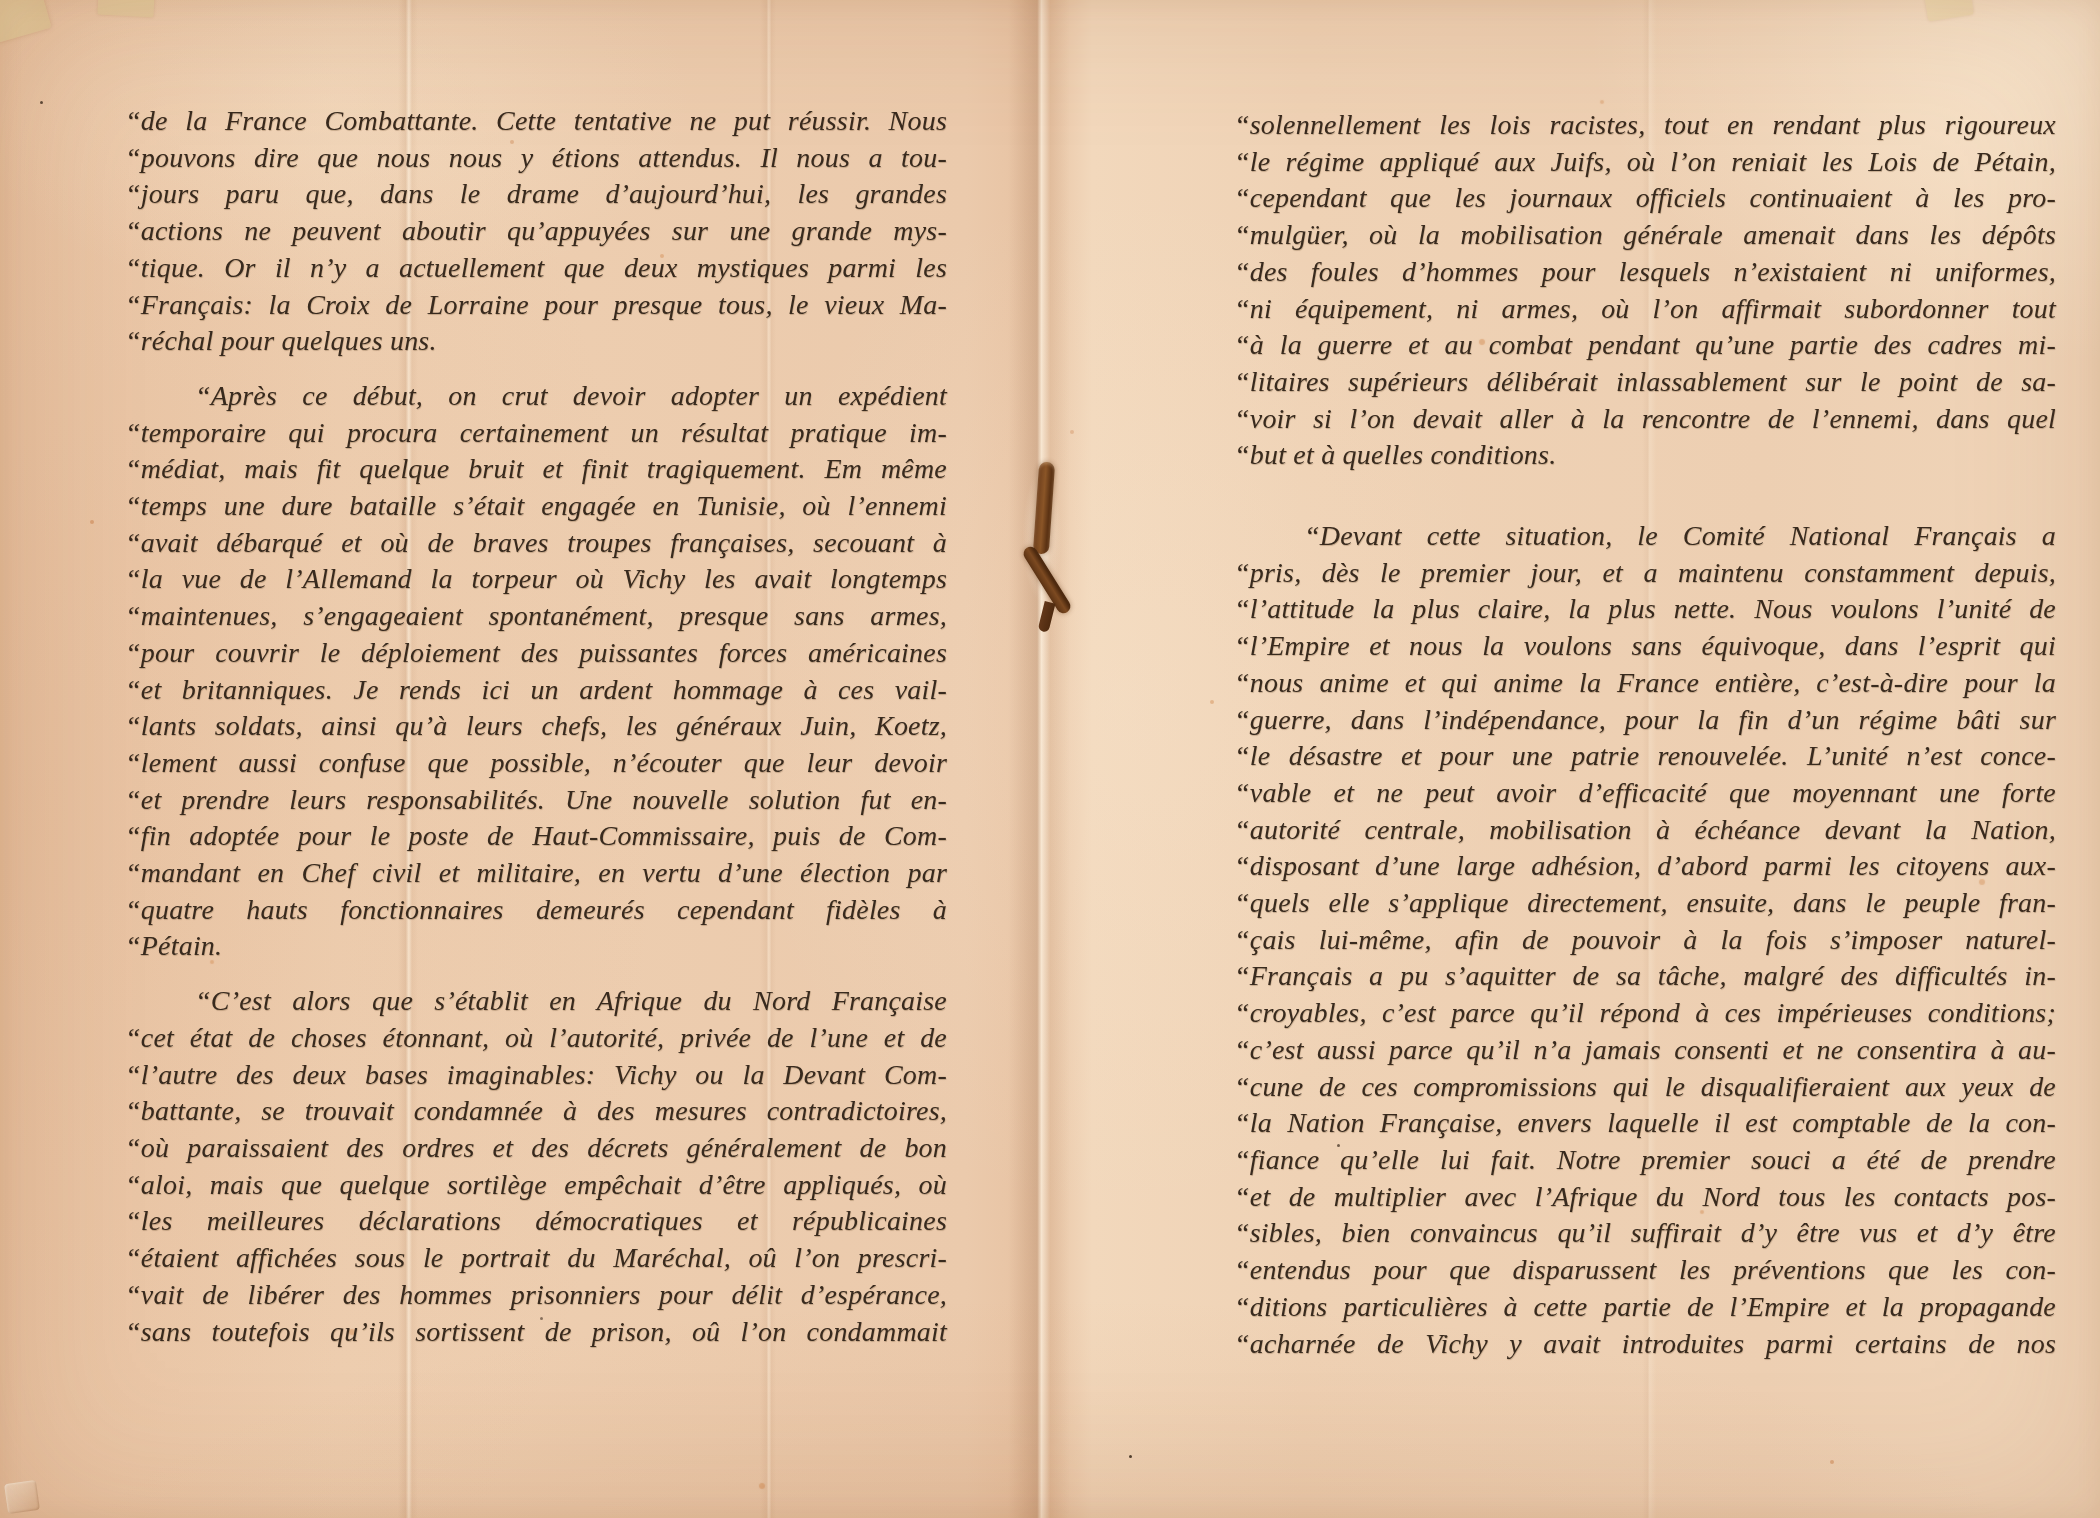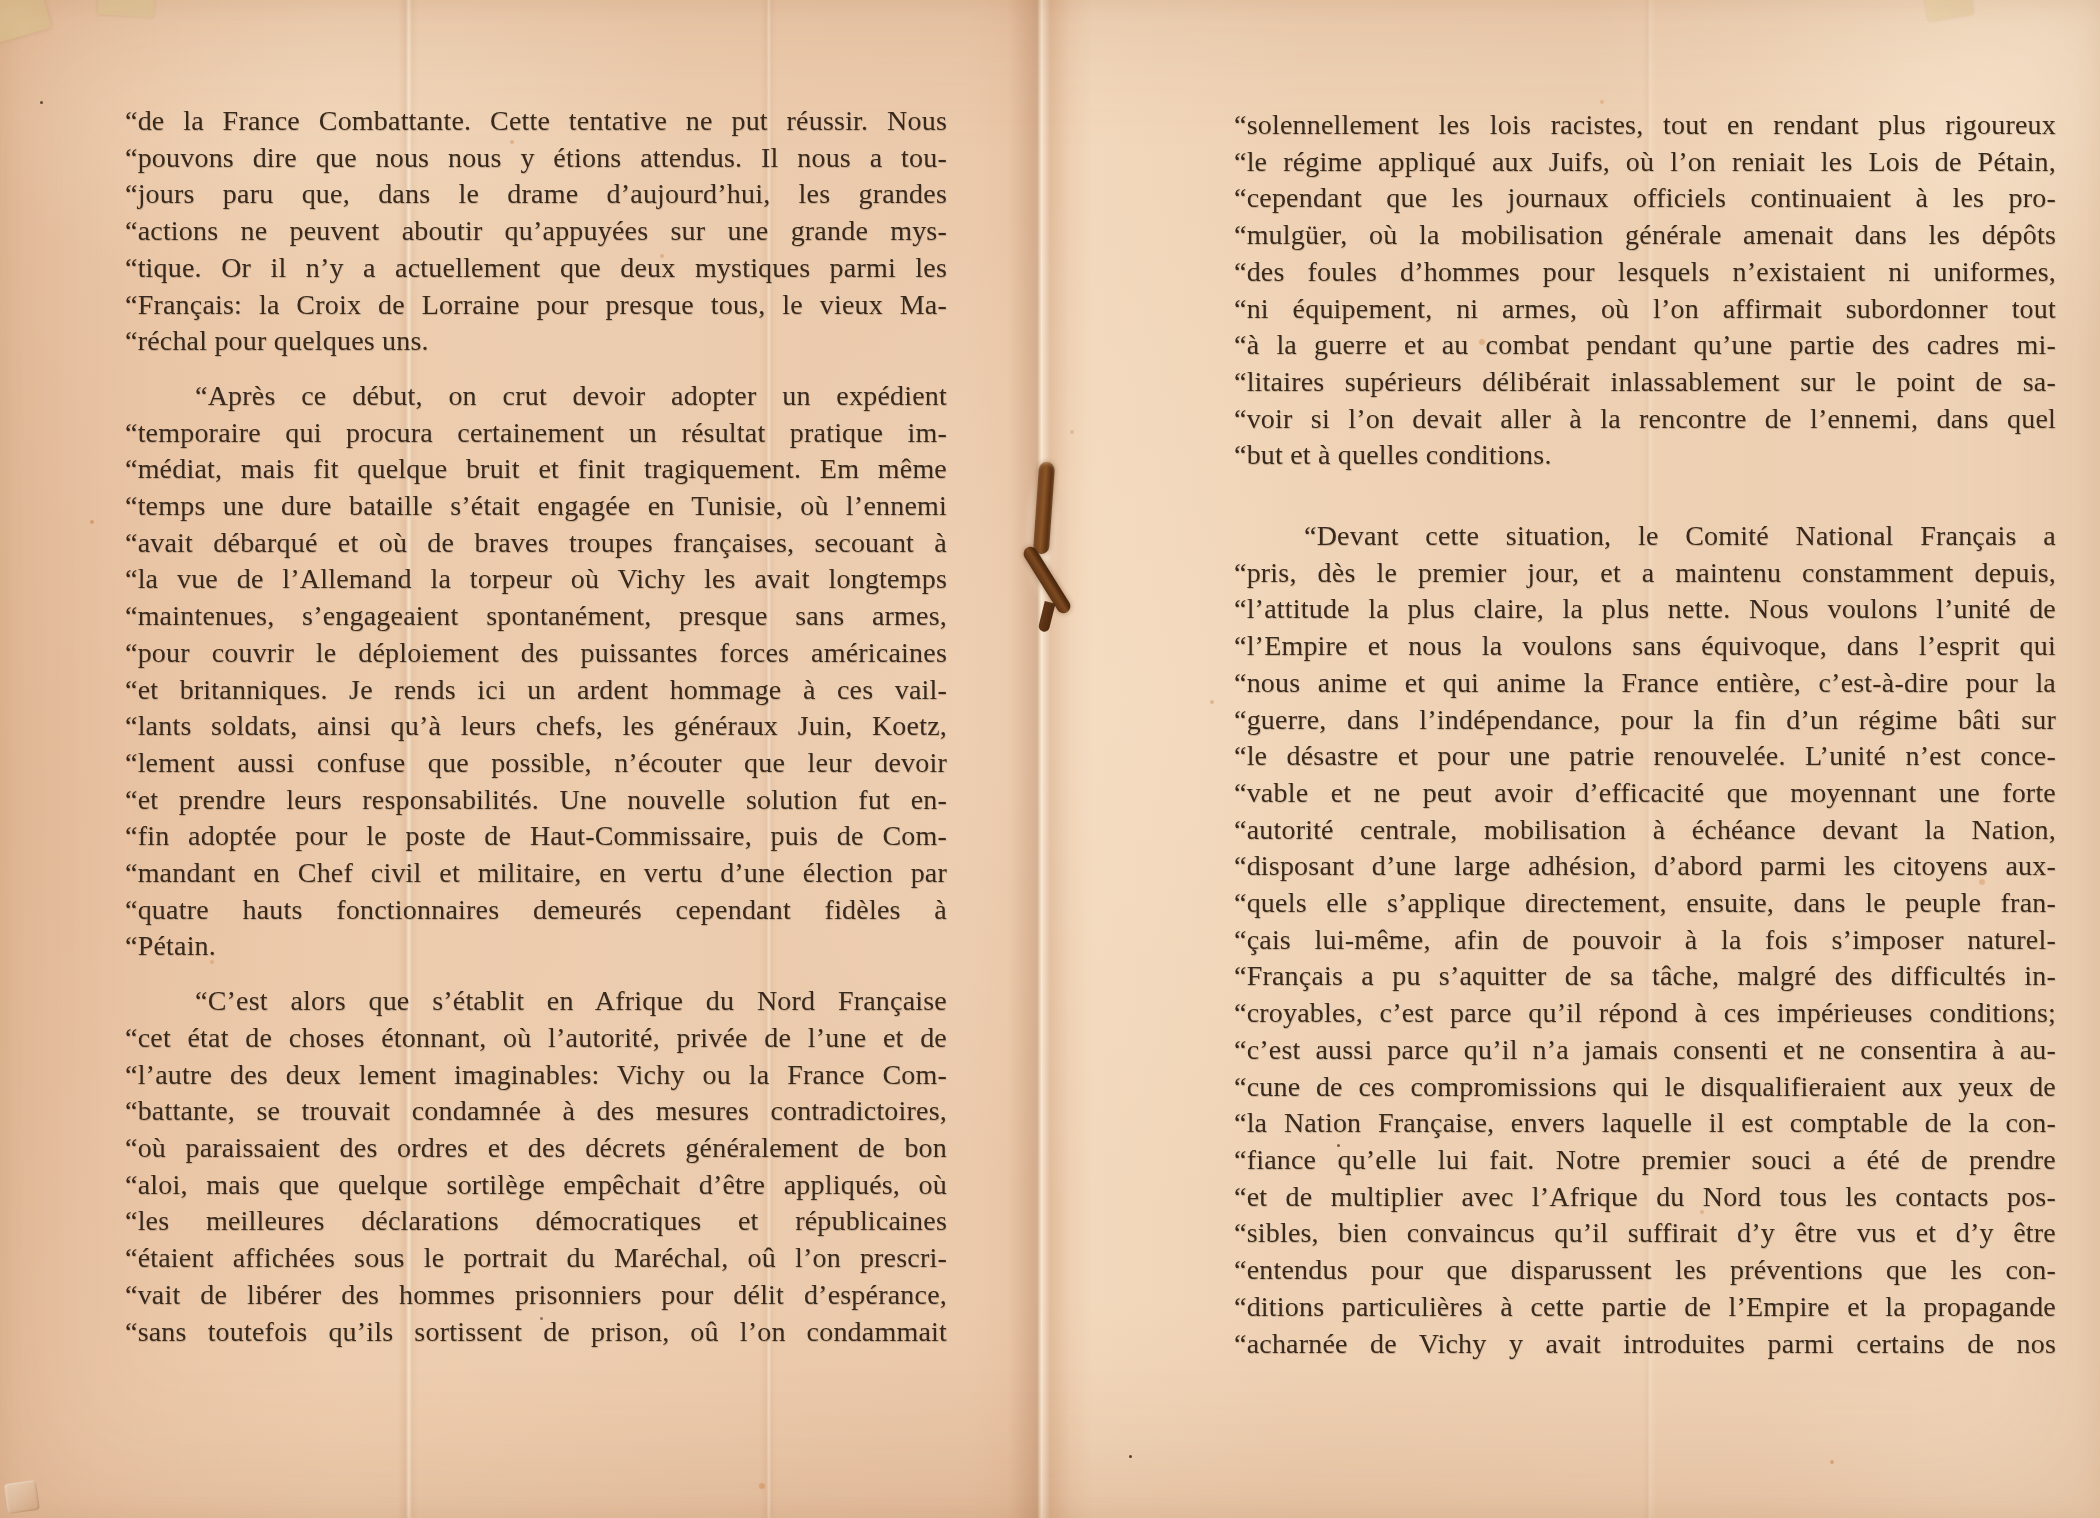--- a/index.html
+++ b/index.html
@@ -86,20 +86,21 @@
       1297px 1043px 0 0 rgba(70,52,38,0.75),
       500px 1216px 0 0 rgba(70,52,38,0.6),
       1845px 620px 0 0 rgba(70,52,38,0.55);
   }
 
   .column { position: absolute; width: 822px;
     font-family: "Liberation Serif", "DejaVu Serif", serif;
     font-size: 28px; line-height: 36.7px; letter-spacing: 0.2px;
     color: #382a1e;
     text-shadow: 0.5px 0.7px 0.7px rgba(118,88,58,0.35);
+    font-style: italic;
   }
   #left-column  { left: 125px;  top: 103px; }
   #right-column { left: 1234px; top: 107px; }
   #left-column  .para + .para { margin-top: 18px; }
   #right-column .para + .para { margin-top: 44px; }
   .line { text-align: justify; text-align-last: justify; }
   .line.short { text-align-last: left; }
   .line.indent { text-indent: 70px; }
 </style>
 </head>
@@ -149,21 +150,21 @@
         <div class="line">“lement aussi confuse que possible, n’écouter que leur devoir</div>
         <div class="line">“et prendre leurs responsabilités. Une nouvelle solution fut en-</div>
         <div class="line">“fin adoptée pour le poste de Haut-Commissaire, puis de Com-</div>
         <div class="line">“mandant en Chef civil et militaire, en vertu d’une élection par</div>
         <div class="line">“quatre hauts fonctionnaires demeurés cependant fidèles à</div>
         <div class="line short">“Pétain.</div>
       </div>
       <div class="para">
         <div class="line indent">“C’est alors que s’établit en Afrique du Nord Française</div>
         <div class="line">“cet état de choses étonnant, où l’autorité, privée de l’une et de</div>
-        <div class="line">“l’autre des deux lement imaginables: Vichy ou la France Com-</div>
+        <div class="line">“l’autre des deux bases imaginables: Vichy ou la Devant Com-</div>
         <div class="line">“battante, se trouvait condamnée à des mesures contradictoires,</div>
         <div class="line">“où paraissaient des ordres et des décrets généralement de bon</div>
         <div class="line">“aloi, mais que quelque sortilège empêchait d’être appliqués, où</div>
         <div class="line">“les meilleures déclarations démocratiques et républicaines</div>
         <div class="line">“étaient affichées sous le portrait du Maréchal, oû l’on prescri-</div>
         <div class="line">“vait de libérer des hommes prisonniers pour délit d’espérance,</div>
         <div class="line">“sans toutefois qu’ils sortissent de prison, oû l’on condammait</div>
       </div>
     </div>
 

